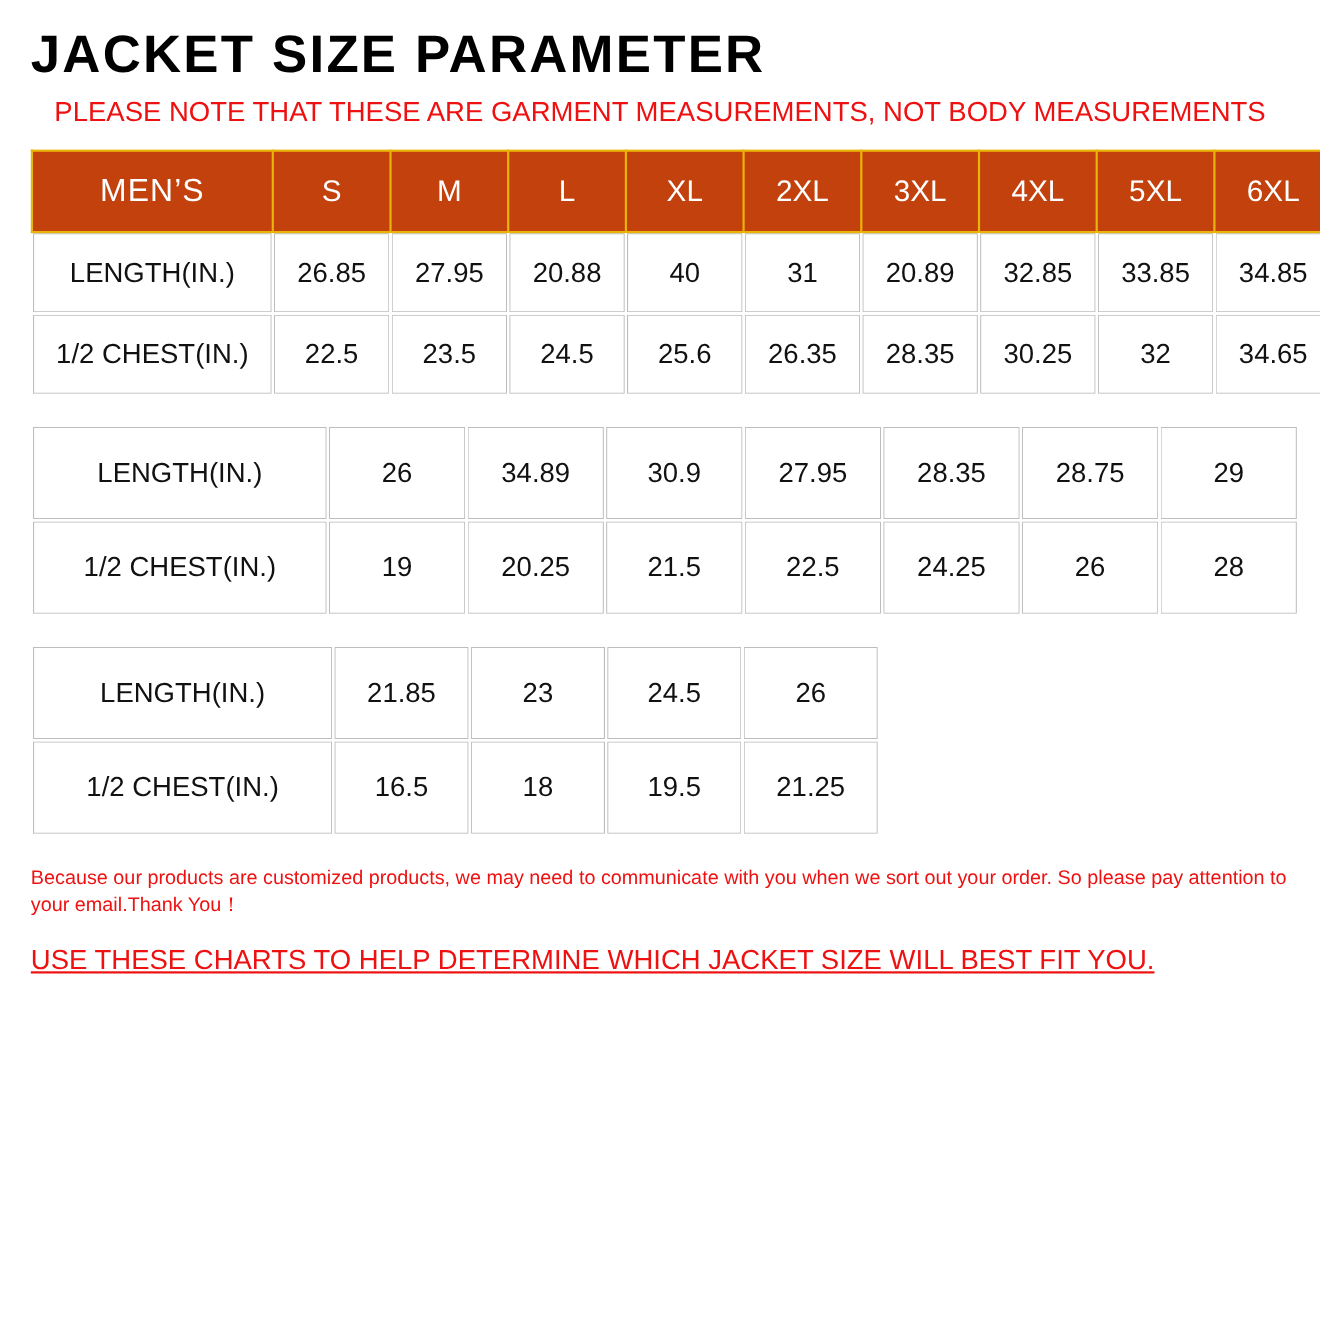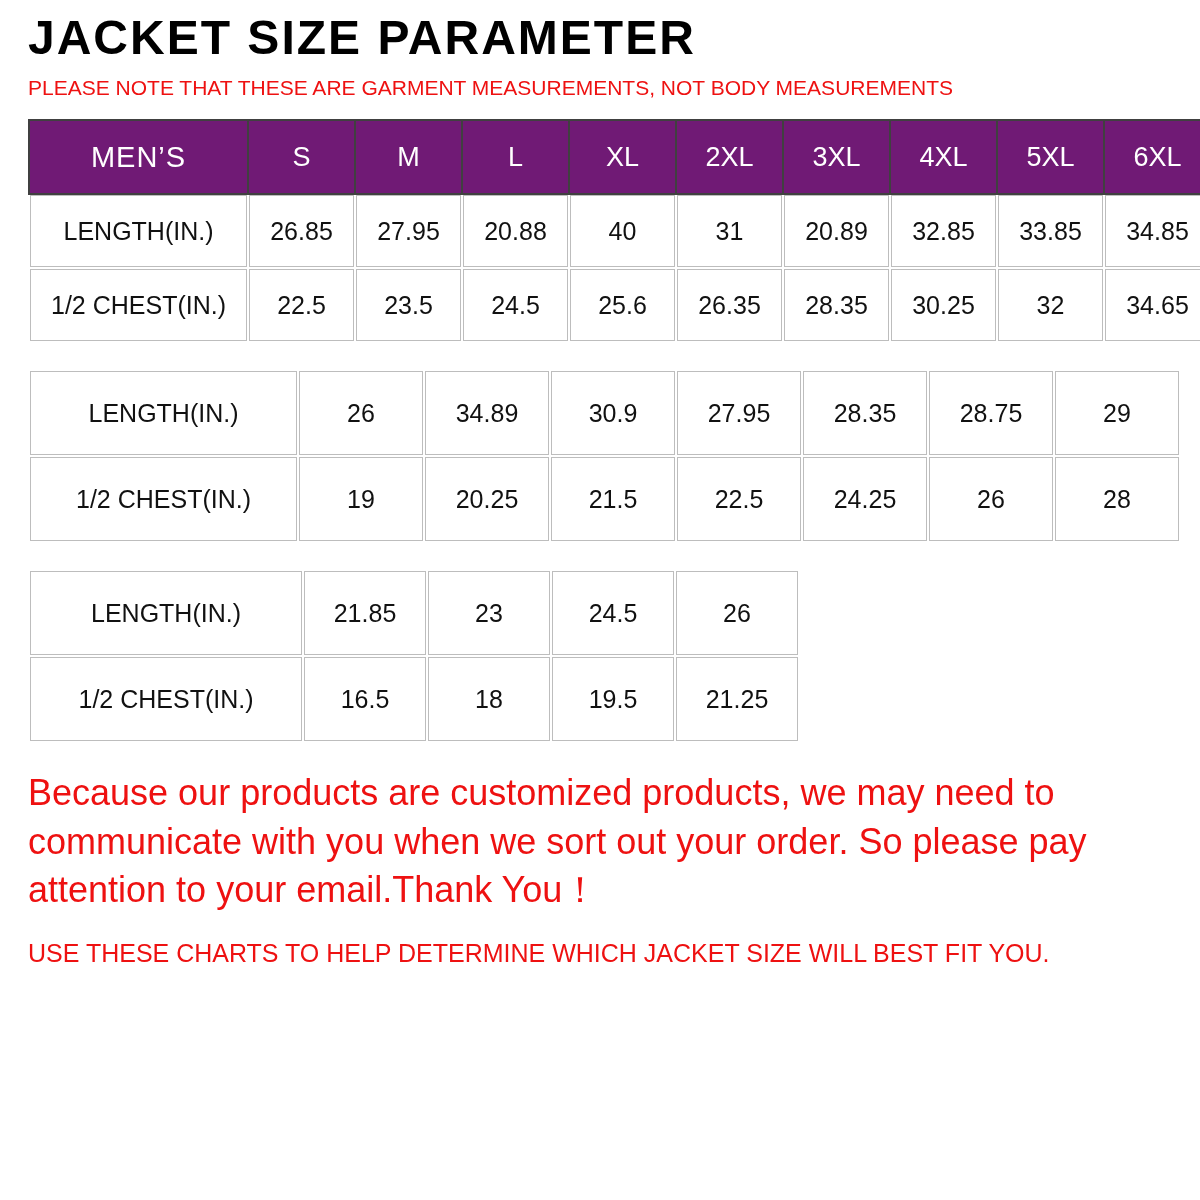--- a/index.html
+++ b/index.html
@@ -12,59 +12,60 @@
     background: #ffffff;
     font-family: "Liberation Sans", sans-serif;
     color: #111111;
     overflow: hidden;
   }
   .page {
     position: relative;
     width: 1200px;
     height: 1200px;
     box-sizing: border-box;
-    padding: 8px 28px 0 28px;
+    padding: 20px 28px 0 28px;
   }
   .title {
     font-size: 48px;
     font-weight: bold;
     letter-spacing: 2px;
     margin: 4px 0 10px 0;
     color: #000000;
     line-height: 1.1;
   }
   .note {
     color: #ee1111;
-    font-size: 21px;
+    font-size: 25px;
     line-height: 1.25;
     margin-bottom: 18px;
     letter-spacing: 0px;
+    text-align: center;
   }
   table.size-table {
     border-collapse: collapse;
     table-layout: fixed;
     margin-bottom: 26px;
     background: #ffffff;
   }
   table.size-table td {
     border: 2px solid #ffffff;
     outline: 0;
     text-align: center;
     vertical-align: middle;
     font-size: 25px;
     color: #111111;
     background: #ffffff;
     box-shadow: 0 0 0 1px #bdbdbd inset;
   }
   table.size-table tr.header-row td {
-    background: #701a75;
+    background: #c2410c;
     color: #ffffff;
     font-size: 27px;
     box-shadow: none;
-    border: 2px solid #404040;
+    border: 2px solid #eab308;
   }
   table.size-table tr.header-row td.cat {
     font-size: 29px;
     letter-spacing: 1px;
   }
   td.rowlabel {
     font-size: 26px;
     letter-spacing: 0px;
   }
 
@@ -81,27 +82,28 @@
   .t-women .cs { width: 122px; }
 
   
   .t-youth { width: 750px; }
   .t-youth td { height: 82px; }
   .t-youth .c0 { width: 270px; }
   .t-youth .cs { width: 120px; }
 
   .footer-red {
     color: #ee1111;
-    font-size: 36px;
+    font-size: 18px;
     line-height: 1.35;
     margin-top: 6px;
   }
   .footer-red.second {
     margin-top: 22px;
     font-size: 25px;
+    text-decoration: underline;
   }
 </style>
 </head>
 <body>
 
 <div class="page">
 
   <div class="title">JACKET SIZE PARAMETER</div>
 
   <div class="note">PLEASE NOTE THAT THESE ARE GARMENT MEASUREMENTS, NOT BODY MEASUREMENTS</div>

